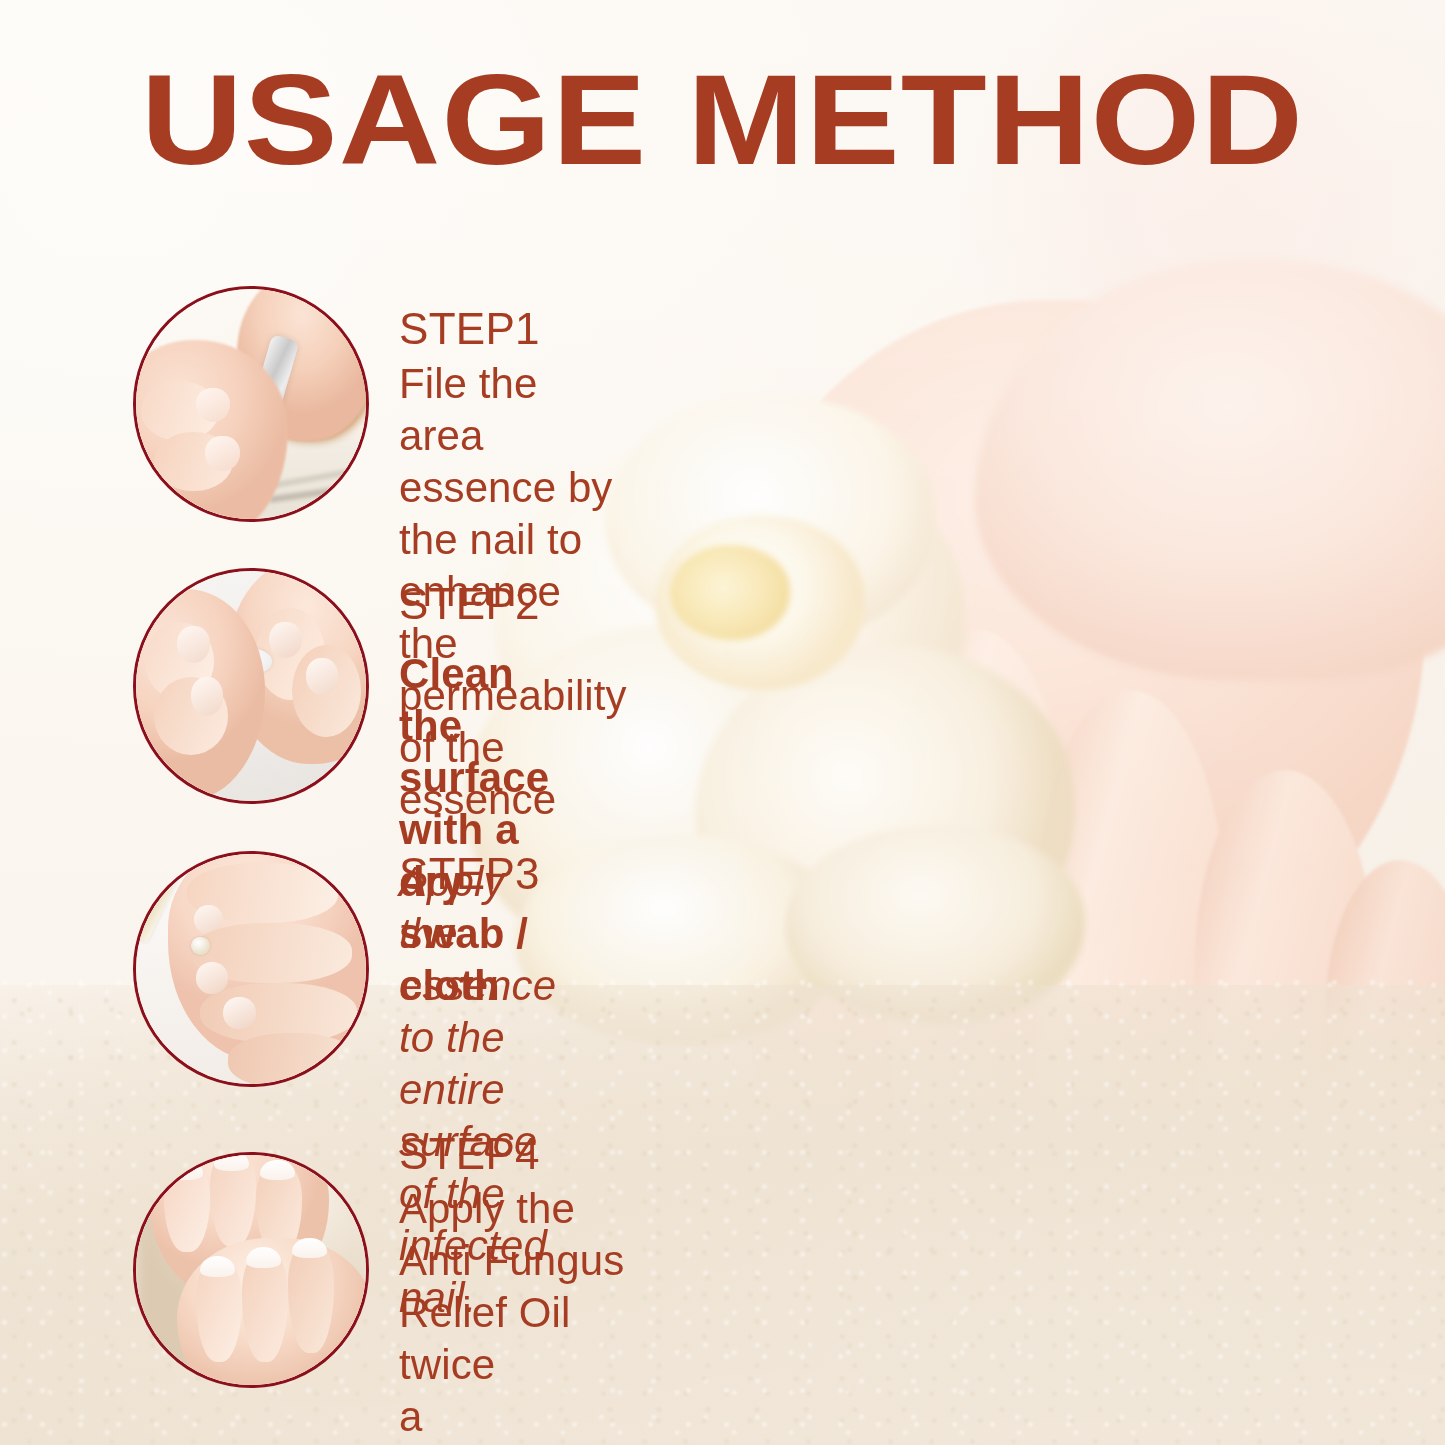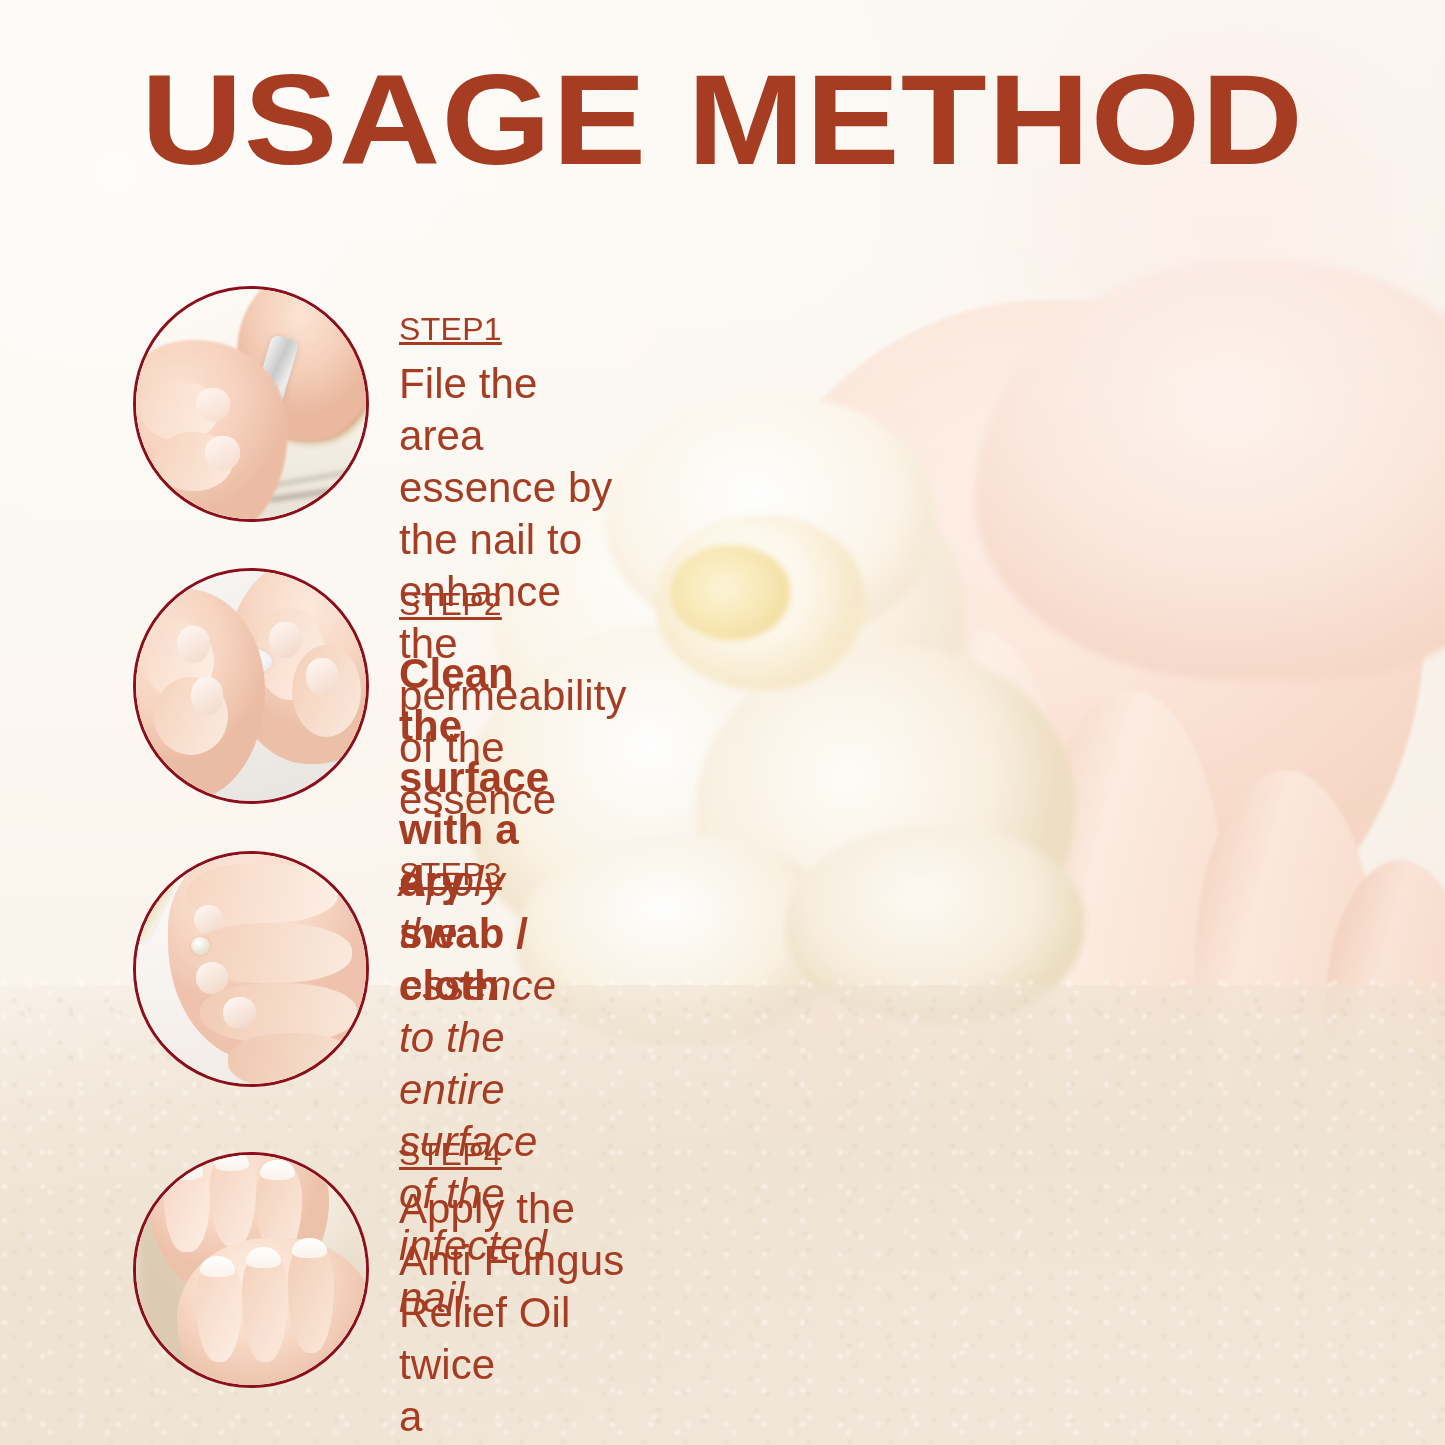--- a/index.html
+++ b/index.html
@@ -117,21 +117,21 @@
     width:236px;height:236px;border-radius:50%;
     border:3px solid #8C0F1C;
     overflow:hidden;
     background:#F6F2EC;
     box-sizing:border-box;
   }
   .cimg{position:absolute;inset:0;overflow:hidden;border-radius:50%;}
 
   .txt{position:absolute;color:#A63D23;}
   .steplabel{
-    font-size:32px;line-height:52px;letter-spacing:.3px;white-space:nowrap;text-decoration:underline;
+    font-size:44px;line-height:52px;letter-spacing:.3px;white-space:nowrap;
   }
   .stepbody{
     font-size:42px;line-height:52px;letter-spacing:.1px;white-space:pre-line;
   }
 
   
   .ph1{position:absolute;inset:0;background:linear-gradient(160deg,#FDFBF8 0%,#FAF4EC 45%,#F7EFE4 100%);}
   .ph1 .bowl{position:absolute;left:48%;top:14%;width:56%;height:52%;border-radius:48% 48% 46% 46%/40% 40% 60% 60%;
     background:radial-gradient(60% 60% at 40% 30%,#E5B98C 0%,#D9A470 55%,#C68E59 100%);filter:blur(5px);}
   .ph1 .table{position:absolute;left:0;right:0;bottom:0;height:36%;background:linear-gradient(180deg,#F4EFE6 0%,#E9E2D6 100%);filter:blur(3px);}

